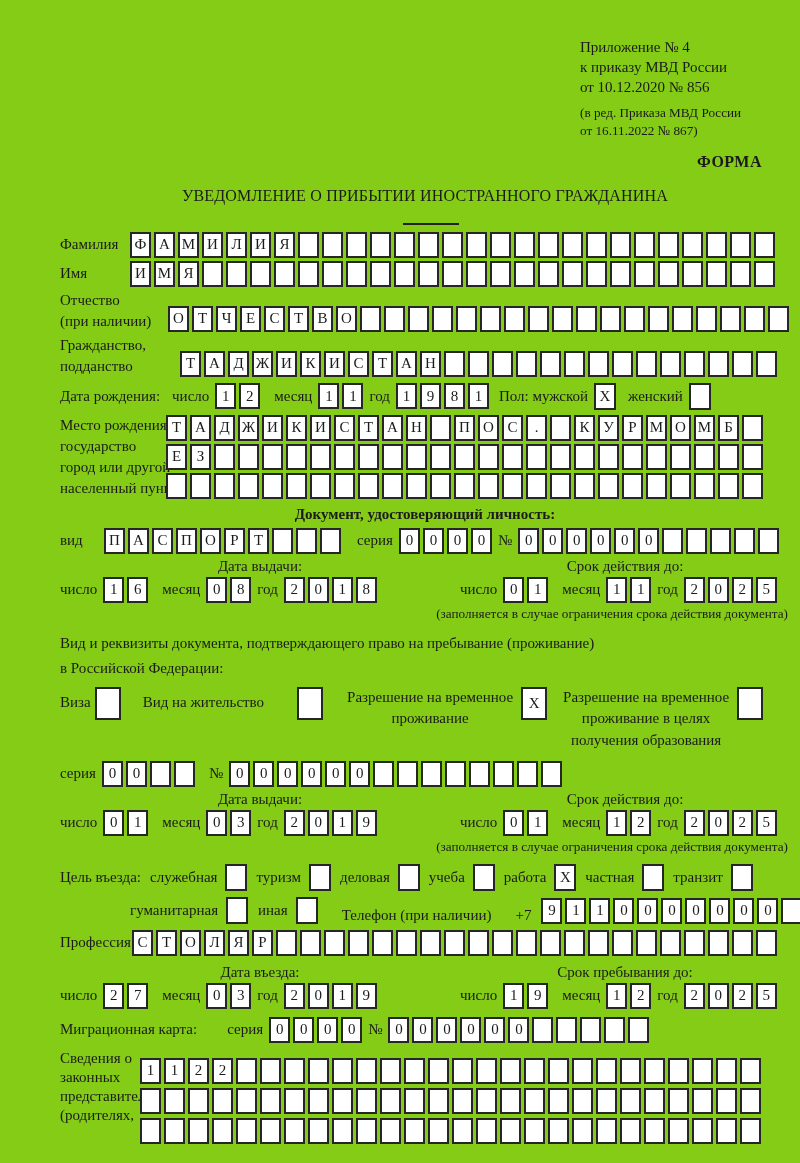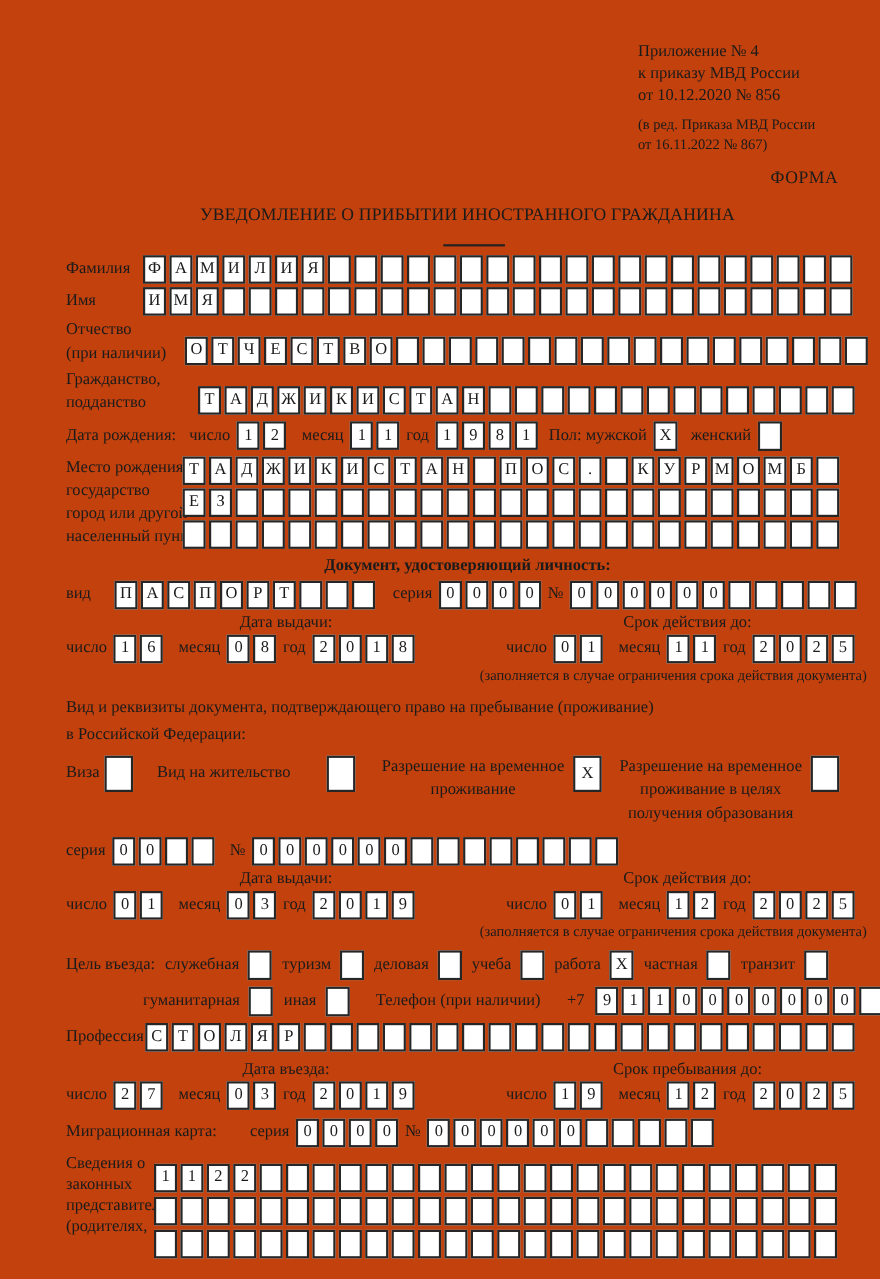--- a/index.html
+++ b/index.html
@@ -1,25 +1,25 @@
 <!DOCTYPE html>
 <html><head>
 <meta charset="utf-8">
 <style>
   html,body{margin:0;padding:0;background:#e8e8e8;}
   .page{
-    width:800px;height:1163px;box-sizing:border-box;background:#c2410c;
+    width:800px;height:1163px;box-sizing:border-box;background:#84cc16;
     margin:0 auto;padding:38px 10px 10px 60px;overflow:hidden;
     font-family:"Liberation Serif","DejaVu Serif",serif;color:#1b1b1b;font-size:15px;
     position:relative;
   }
   
   .appendix{margin-left:520px;line-height:1.32;}
   .appendix .rev{font-size:13.2px;margin-top:7px;line-height:1.3;}
-  .forma{text-align:right;padding-right:28px;font-weight:normal;font-size:16px;margin-top:14px;letter-spacing:.5px;}
+  .forma{text-align:right;padding-right:28px;font-weight:bold;font-size:16px;margin-top:14px;letter-spacing:.5px;}
   .title{text-align:center;font-weight:normal;font-size:16px;margin-top:13px;line-height:1.5;letter-spacing:.2px;}
   .blank{display:inline-block;width:56px;border-bottom:2px solid #222;height:14px;margin-left:12px;}
   .sec-heading{font-weight:bold;font-size:14.8px;margin:20px 0 14px 2px;letter-spacing:.2px;}
   
   .frow{display:flex;align-items:center;gap:6px;margin-bottom:3px;}
   .frow.top{align-items:flex-end;}
   .flabel{flex:0 0 auto;line-height:21px;white-space:nowrap;}
   .lab-sm{width:64px;}
   .lab-pat{width:102px;}
   .lab-cit{width:114px;}
@@ -535,21 +535,21 @@
     <span class="opt">
         <span>частная</span>
         <span class="checkbox"></span>
       </span>
     <span class="opt">
         <span>транзит</span>
         <span class="checkbox"></span>
       </span>
   </div>
 
-  <div class="frow indent" style="gap:10px;margin-top:6px;">
+  <div class="frow indent" style="gap:10px;margin-top:6px;align-items:flex-end;">
     <span class="opt">
         <span>гуманитарная</span>
         <span class="checkbox"></span>
       </span>
     <span class="opt">
         <span>иная</span>
         <span class="checkbox"></span>
       </span>
     <span class="word gap-l">Телефон (при наличии)</span>
     <span class="word gap-l">+7</span>

